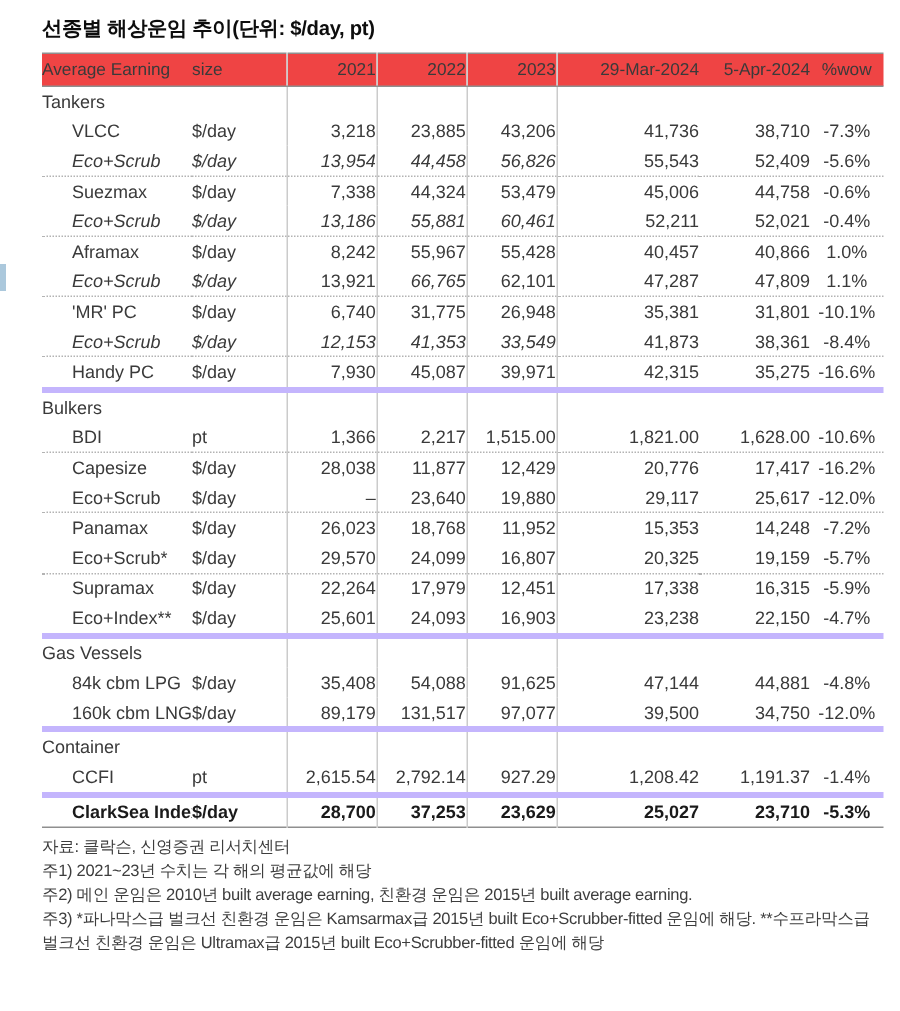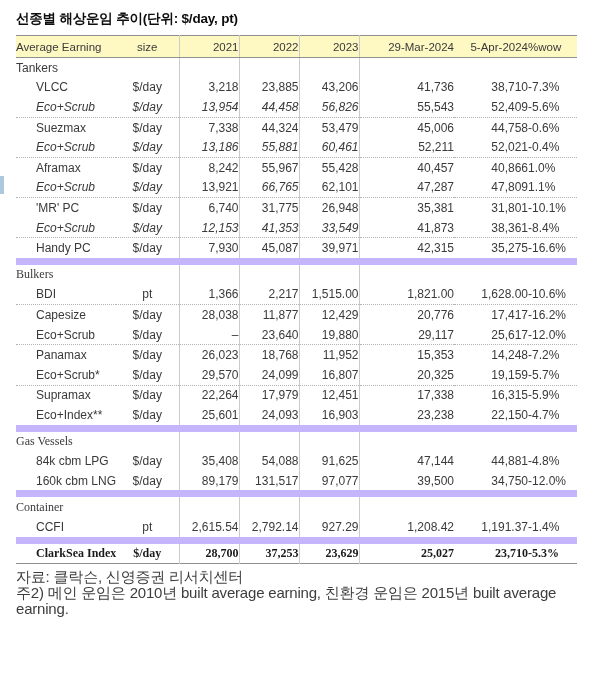--- a/index.html
+++ b/index.html
@@ -1,20 +1,20 @@
 <!DOCTYPE html>
 <html><head>
 <meta charset="utf-8">
 <style>
   html,body{margin:0;padding:0;background:#fff;}
   .page{
     position:relative;
     width:600px;height:674px;
     box-sizing:border-box;
-    padding:8px 19px 0 16px;
+    padding:8px 19px 0 28px;
     background:#fff;
     font-family:"Liberation Sans","DejaVu Sans",sans-serif;
     color:#333;
     overflow:hidden;
     border-radius:13px;
   }
   .title{
     font-size:13.5px;font-weight:bold;color:#0d0d0d;
     margin:2px 0 7px 0;letter-spacing:-0.2px;
   }
@@ -26,38 +26,38 @@
     font-size:12px;
   }
   table.freight td{
     height:19.6px;
     padding:0;
     white-space:nowrap;overflow:hidden;
     color:#3a3a3a;
     vertical-align:middle;
   }
   tr.head td{
-    background:#fef9c3;
+    background:#ef4444;
     border-bottom:1px solid #8f8f8f;
     color:#3a3a3a;font-size:11.5px;
     height:21px;
   }
   td.lbl{text-align:left;padding-left:8px;}
   td.lbl.item{padding-left:20px;}
-  td.size{text-align:center;padding-right:8px;}
+  td.size{text-align:left;padding-right:8px;}
   td.num{text-align:right;padding-right:12px;}
-  td.wow{text-align:left;padding-right:3px;}
+  td.wow{text-align:center;padding-right:3px;}
   td.vline{border-right:1px solid #cbcbcb;}
   tr.sep-dotted td{border-top:1px dotted #b3b3b3;}
-  tr.sep-solid td{border-top:7px solid #c4b5fd;font-family:Liberation Serif, serif;}
+  tr.sep-solid td{border-top:4px solid #c4b5fd;}
   tr.total td{font-weight:bold;color:#1a1a1a;}
   .em{font-style:italic;}
   .footnotes{
     margin-top:5px;width:561px;
-    font-size:15px;line-height:16px;color:#3d3d3d;
+    font-size:11px;line-height:16px;color:#3d3d3d;
     letter-spacing:-0.2px;
   }
   .footnotes div{margin:0;}
   .edge-artifact{
     position:absolute;left:0;top:176px;
     width:4px;height:18px;background:#abc8dc;
   }
 </style>
 </head>
 <body>
@@ -327,17 +327,19 @@
           <td class="num vline">23,629</td>
           <td class="num">25,027</td>
           <td class="num">23,710</td>
           <td class="wow">-5.3%</td>
         </tr>
       </tbody>
   </table>
 
   <div class="footnotes">
     <div>자료: 클락슨, 신영증권 리서치센터</div>
+    <div>주1) 2021~23년 수치는 각 해의 평균값에 해당</div>
     <div>주2) 메인 운임은 2010년 built average earning, 친환경 운임은 2015년 built average earning.</div>
+    <div>주3) *파나막스급 벌크선 친환경 운임은 Kamsarmax급 2015년 built Eco+Scrubber-fitted 운임에 해당. **수프라막스급 벌크선 친환경 운임은 Ultramax급 2015년 built Eco+Scrubber-fitted 운임에 해당</div>
   </div>
 
   <div class="edge-artifact"></div>
 </div>
 
 </body></html>

